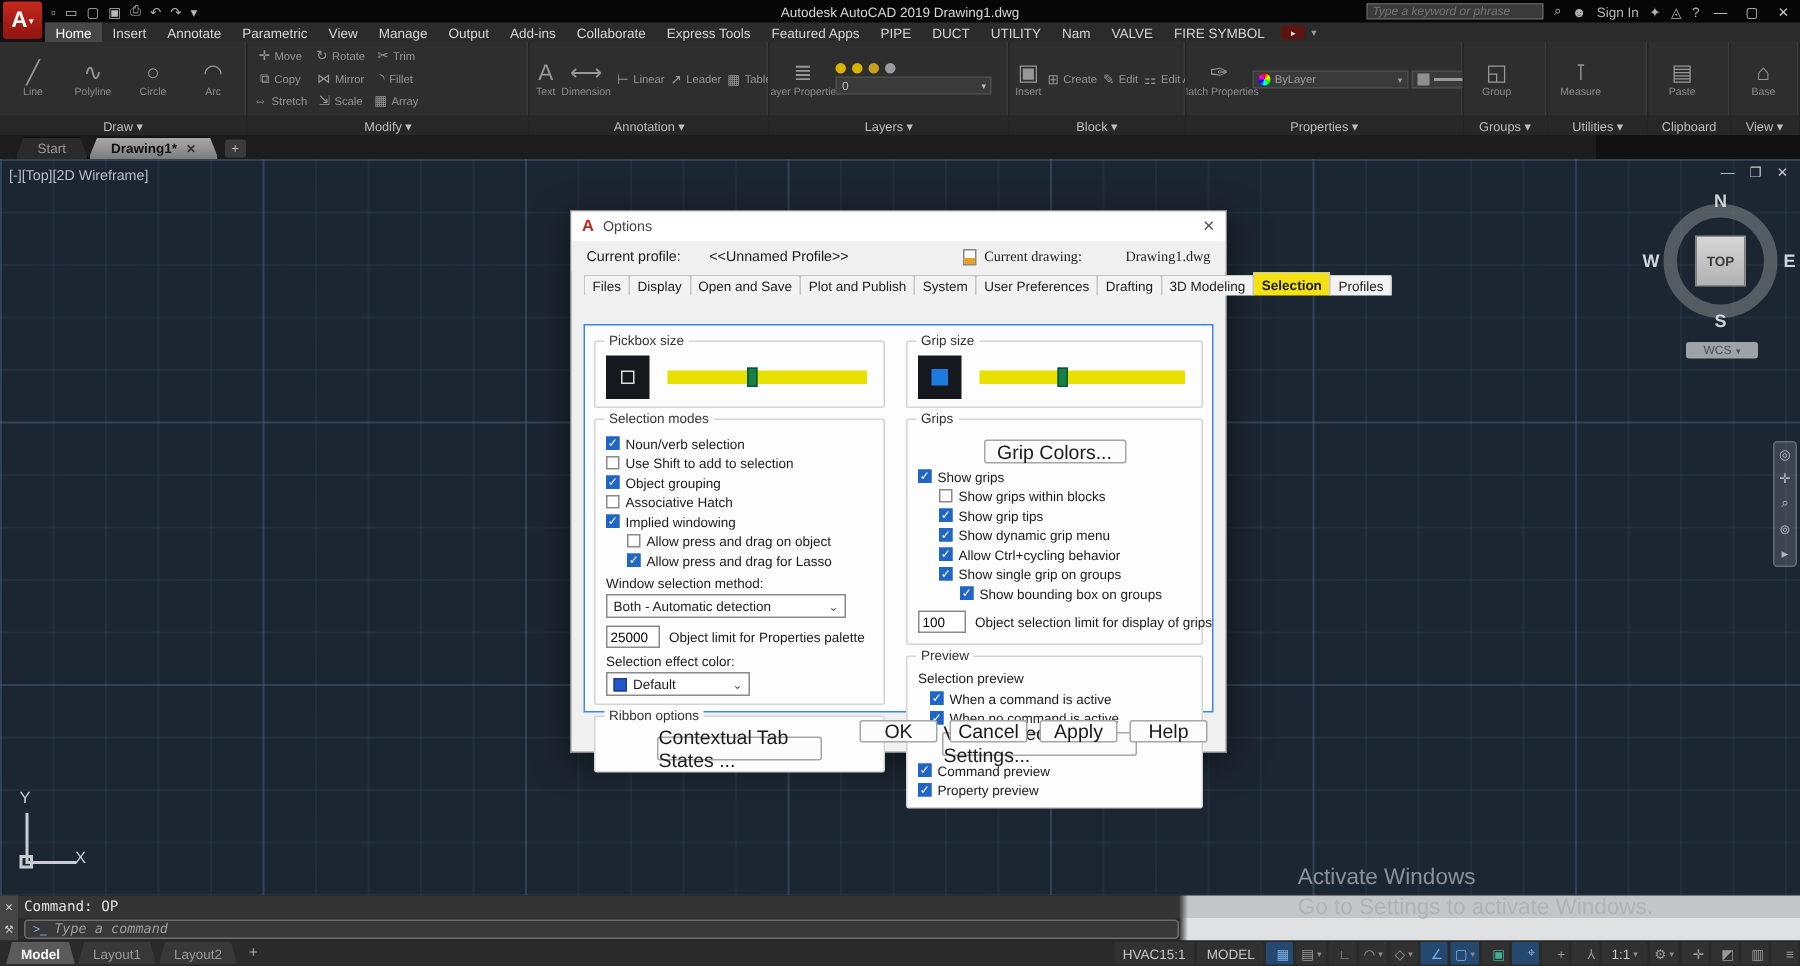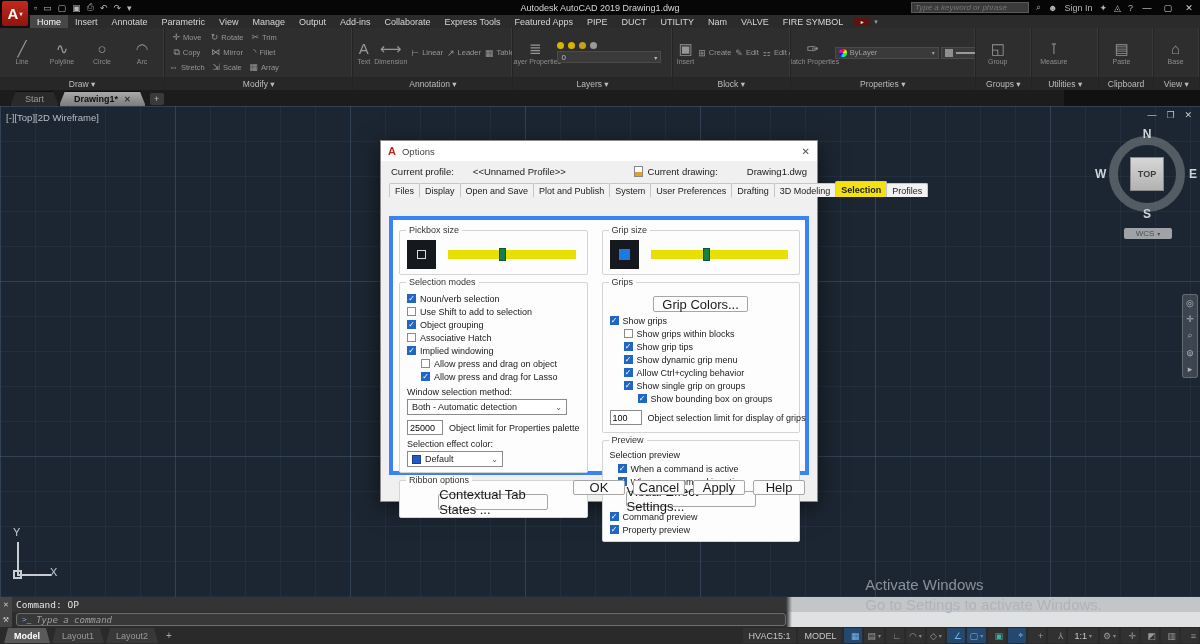--- a/index.html
+++ b/index.html
@@ -105,28 +105,28 @@
 
   
   .dialog{position:absolute;left:380px;top:34px;width:438px;height:362px;background:#f0f0f0;
     border:1px solid #8a8a8a;box-shadow:0 5px 22px rgba(0,0,0,.55);font-size:9.5px;color:#1a1a1a;z-index:5;}
   .dlg-title{height:20px;background:#fff;display:flex;align-items:center;padding:0 7px;gap:6px;}
   .dlg-title .dt-logo{color:#c0281c;font-weight:bold;font-size:11px;}
   .dlg-title .dt-text{flex:1;font-size:9.5px;color:#444;}
   .dlg-title .dt-close{color:#555;font-size:10px;}
   .dlg-prof{height:20px;display:flex;align-items:center;padding:0 10px;gap:5px;background:#f0f0f0;}
   .dlg-prof .pv{margin-left:14px;}
-  .dlg-prof .right{margin-left:auto;display:flex;align-items:center;gap:5px;}
+  .dlg-prof .right{margin-left:auto;display:flex;align-items:flex-end;gap:5px;font-family:Liberation Serif, serif;}
   .dwgicon{width:9px;height:11px;background:#fff;border:1px solid #888;position:relative;}
   .dwgicon:after{content:"";position:absolute;left:0;bottom:0;width:100%;height:4px;background:#e8a020;}
   .dlg-tabs{display:flex;align-items:flex-end;padding:0 8px;height:16px;}
   .dtab{height:14px;padding:0 5px;display:flex;align-items:center;background:#f2f2f2;border:1px solid #c6c6c6;
     border-bottom:none;font-size:9px;white-space:nowrap;margin-right:-1px;border-radius:2px 2px 0 0;}
   .dtab.active{background:#f3e114;font-weight:bold;height:16px;position:relative;z-index:2;}
-  .dlg-page{position:absolute;left:8px;top:75px;right:8px;bottom:26px;background:#fdfdfd;border:4px solid #3b82f6;
+  .dlg-page{position:absolute;left:8px;top:75px;right:8px;bottom:26px;background:#fdfdfd;border:1px solid #3b82f6;
     padding:10px 6px 4px;display:flex;gap:14px;}
   .col{display:flex;flex-direction:column;}
   .col.left{width:200px;}
   .col.right{width:198px;}
   .grp{position:relative;border:1px solid #d4d4d4;border-radius:2px;padding:9px 7px 5px;margin-bottom:7px;background:#fdfdfd;}
   .glabel{position:absolute;top:-6px;left:6px;background:#fdfdfd;padding:0 3px;font-size:9px;color:#333;}
   .sizerow{display:flex;align-items:center;}
   .pvbox{width:29px;height:29px;background:#15181c;display:flex;align-items:center;justify-content:center;}
   .pick-sq{width:9px;height:9px;border:1px solid #dcdcdc;}
   .grip-sq{width:11px;height:11px;background:#1f7ae0;}

